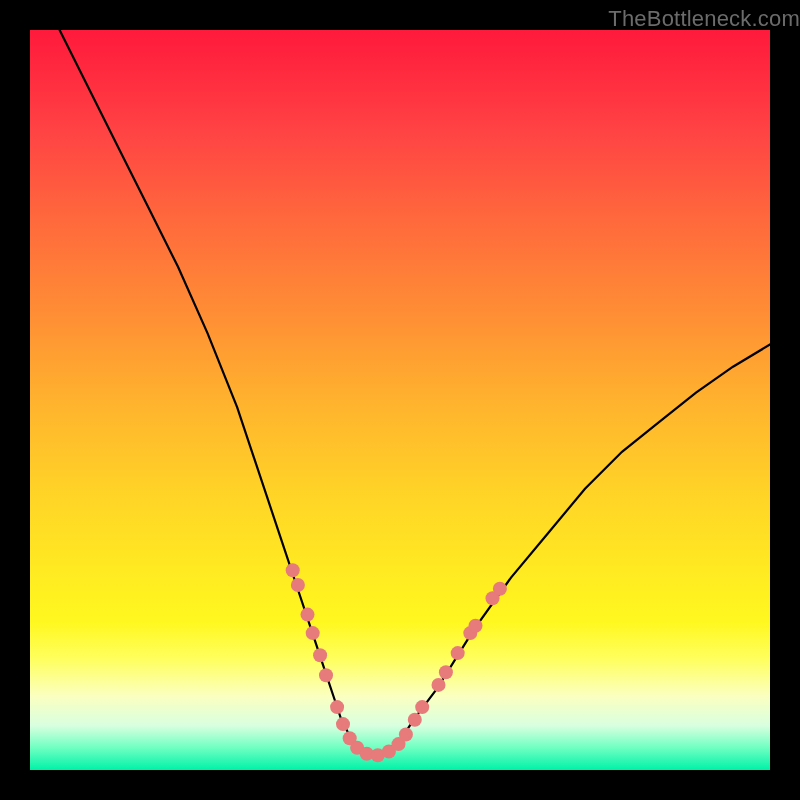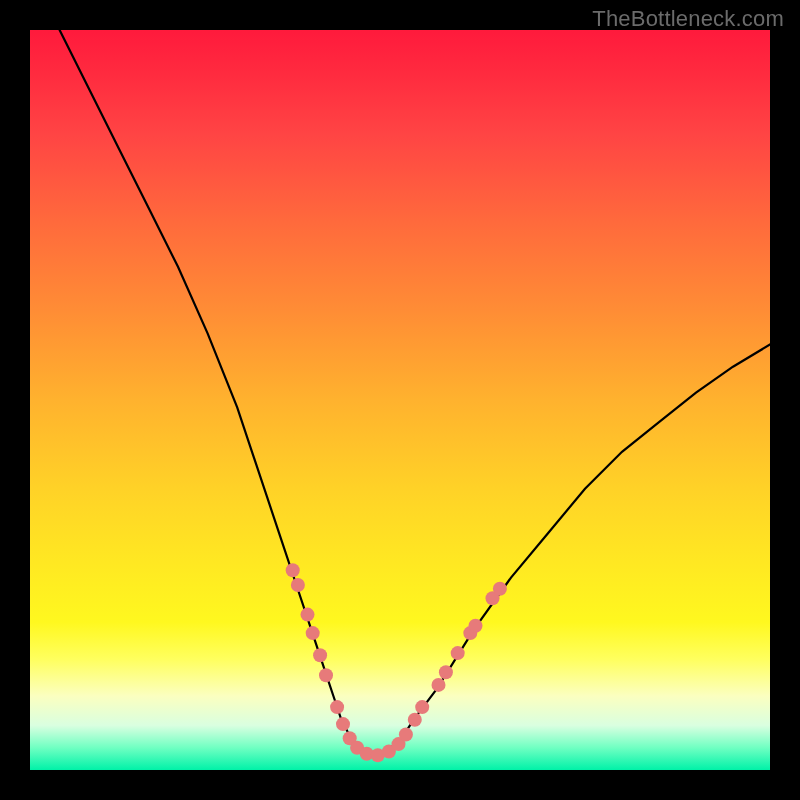--- a/index.html
+++ b/index.html
@@ -30,21 +30,21 @@
       #ffff5e 85%,
       #fbffc0 90%,
       #d9ffe0 94%,
       #6fffc2 97%,
       #00f2a8 100%
     );
   }
   .watermark {
     position: absolute;
     top: 6px;
-    right: 16px;
+    right: 0;
     font-size: 22px;
     font-weight: 500;
     color: #6b6b6b;
     letter-spacing: 0.2px;
     z-index: 10;
   }
   svg.plot {
     position: absolute;
     left: 0;
     top: 0;

